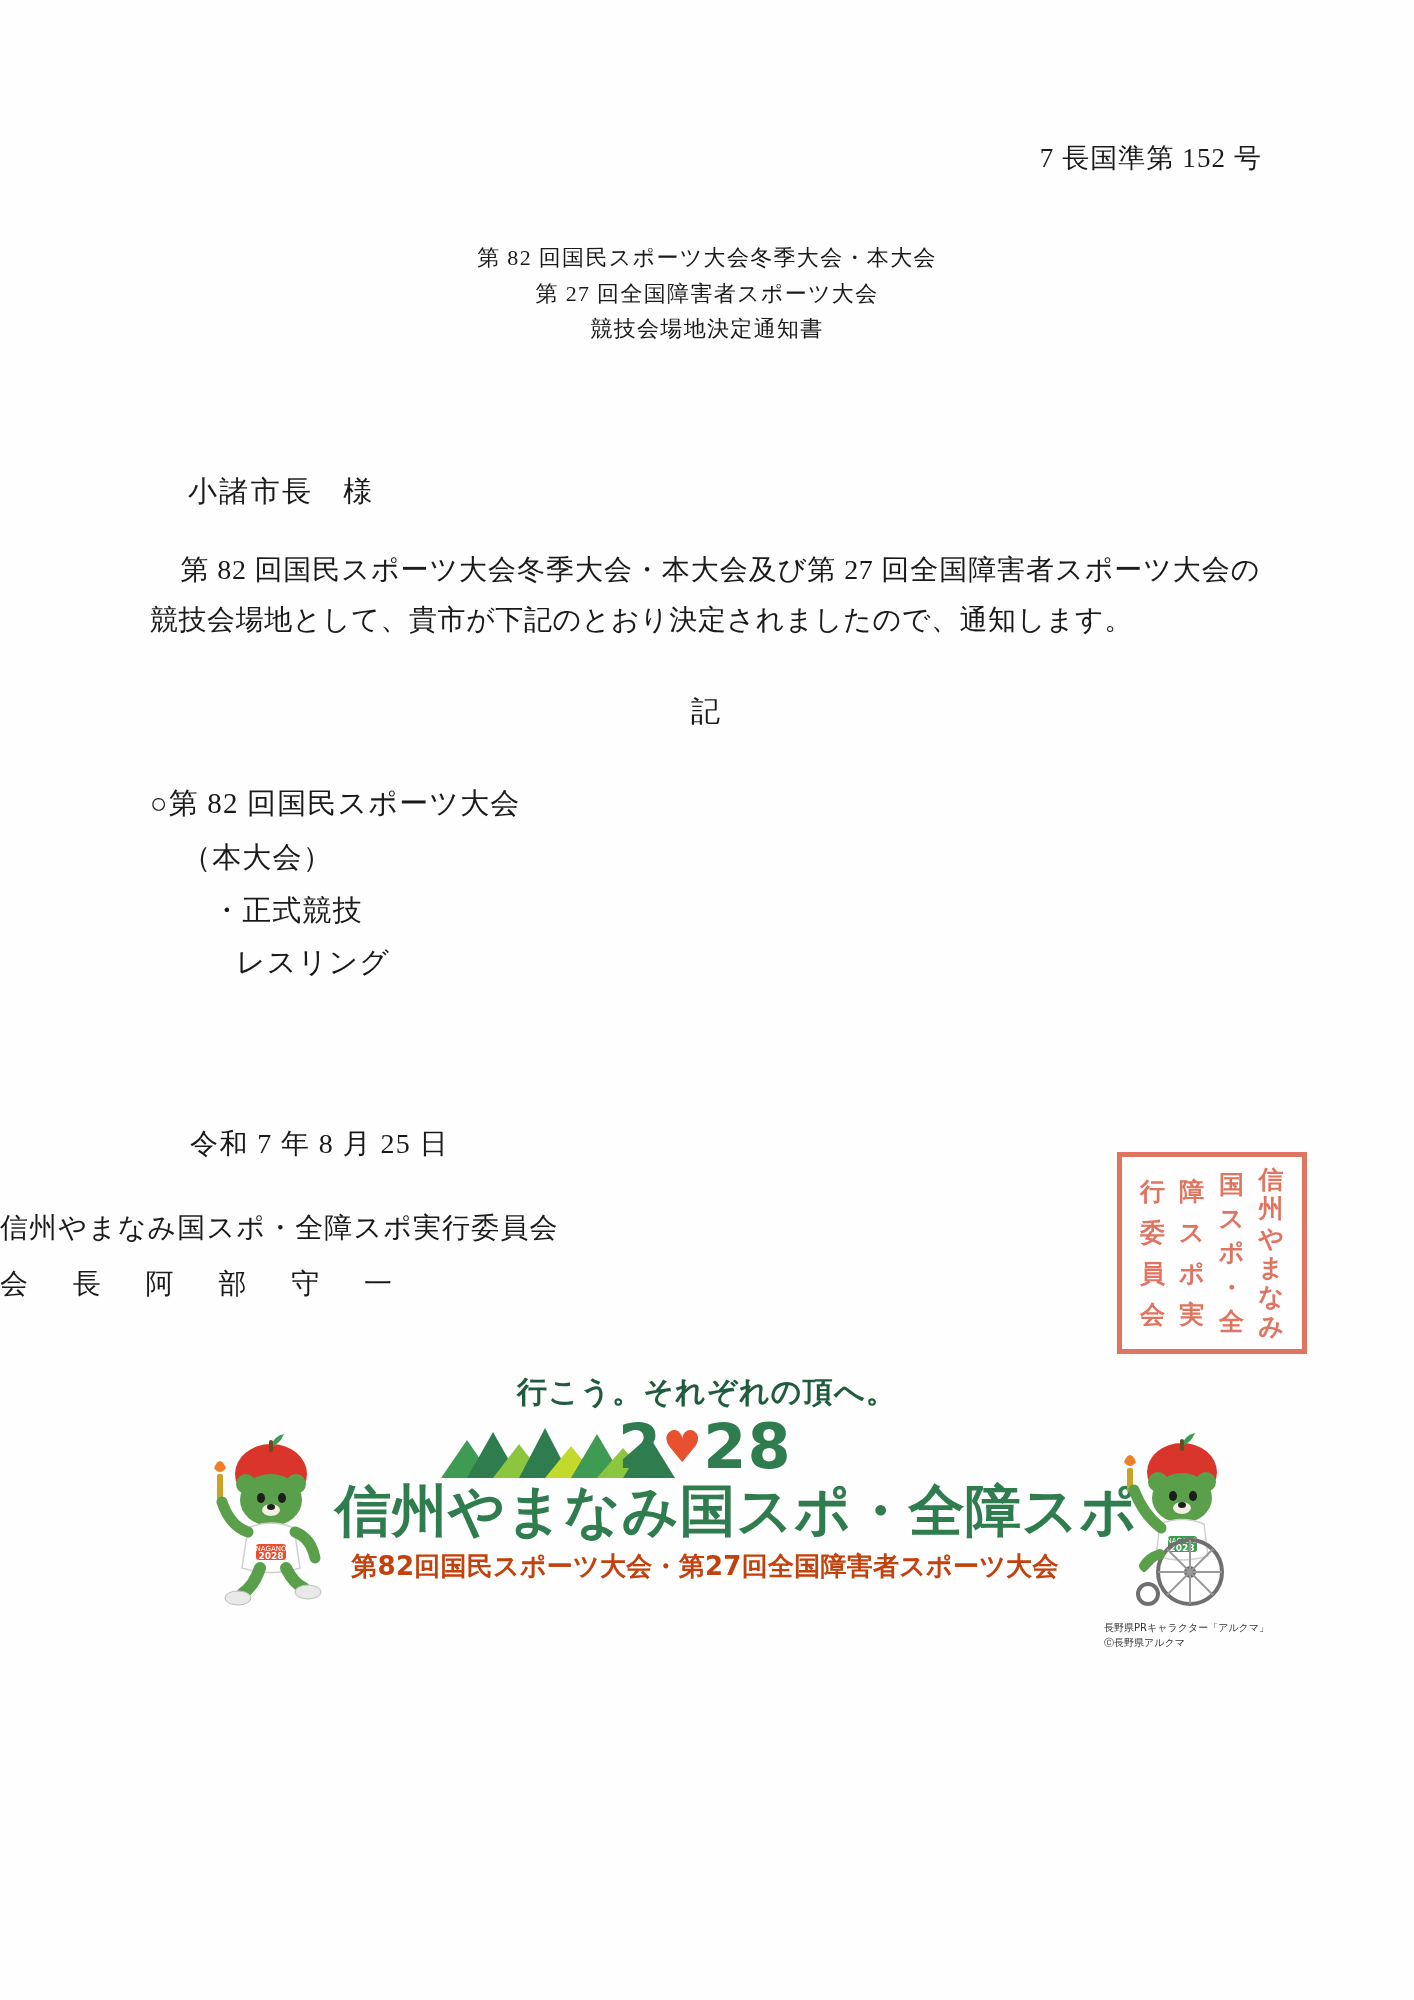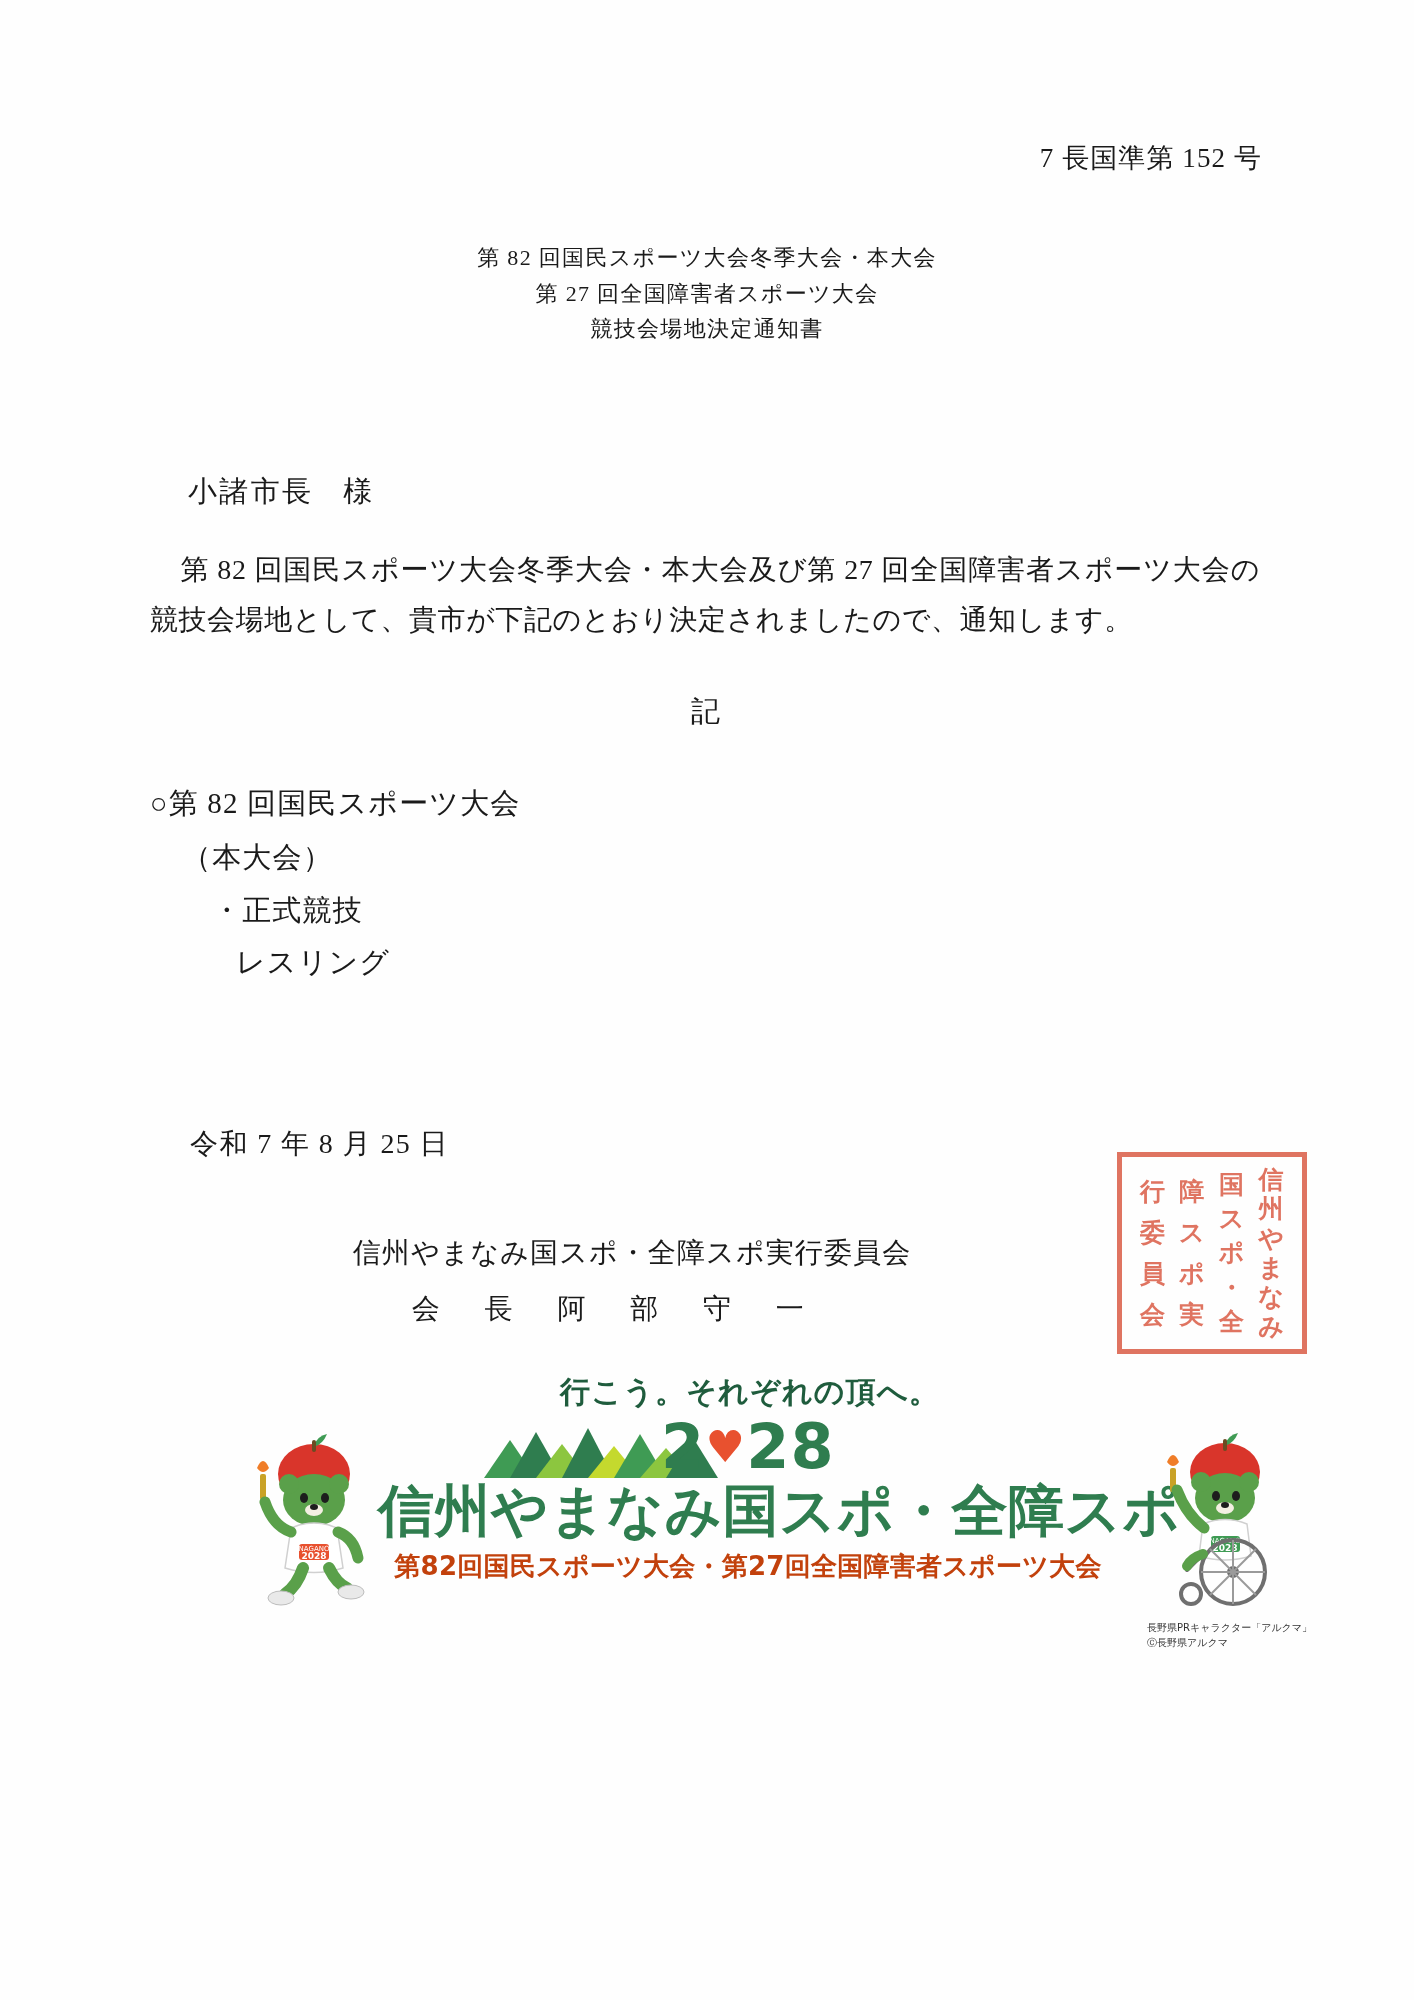--- a/index.html
+++ b/index.html
@@ -126,27 +126,26 @@
     top: 1125px;
     left: 190px;
     font-size: 28px;
     letter-spacing: 0.05em;
     white-space: nowrap;
   }
 
   
   .signature {
     position: absolute;
-    top: 1234px;
+    top: 1209px;
     left: 0;
     width: 1200px;
-    text-align: center;
+    text-align: left;
     font-size: 28px;
     letter-spacing: 0.04em;
-    padding-left: 32px;
   }
   .sig-org {
     white-space: nowrap;
   }
   .sig-name {
     margin-top: 18px;
     margin-right: 40px;
     white-space: nowrap;
     letter-spacing: 0.3em;
   }
@@ -182,21 +181,20 @@
   }
   .seal-col span { display: block; }
 
   
   .footer-art {
     position: absolute;
     top: 1372px;
     left: 0;
     width: 1126px;
     height: 300px;
-    margin-left: 43px;
   }
 
   .tagline {
     position: absolute;
     top: 0;
     left: 0;
     width: 1414px;
     text-align: center;
     font-size: 30px;
     color: #1f5c3d;

